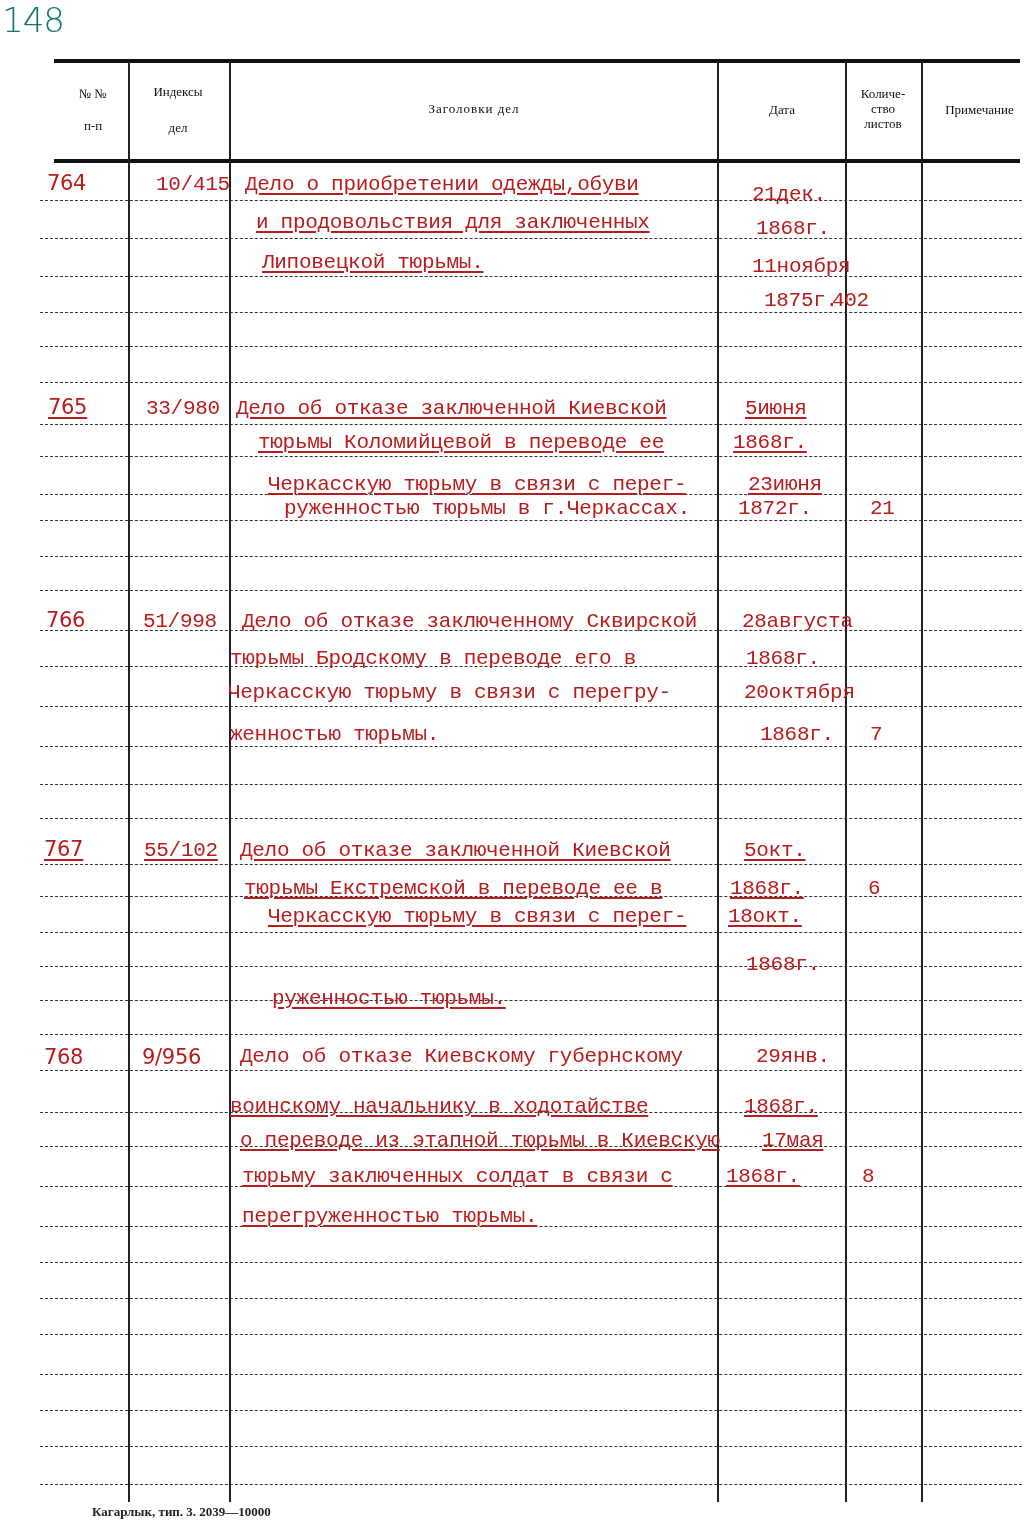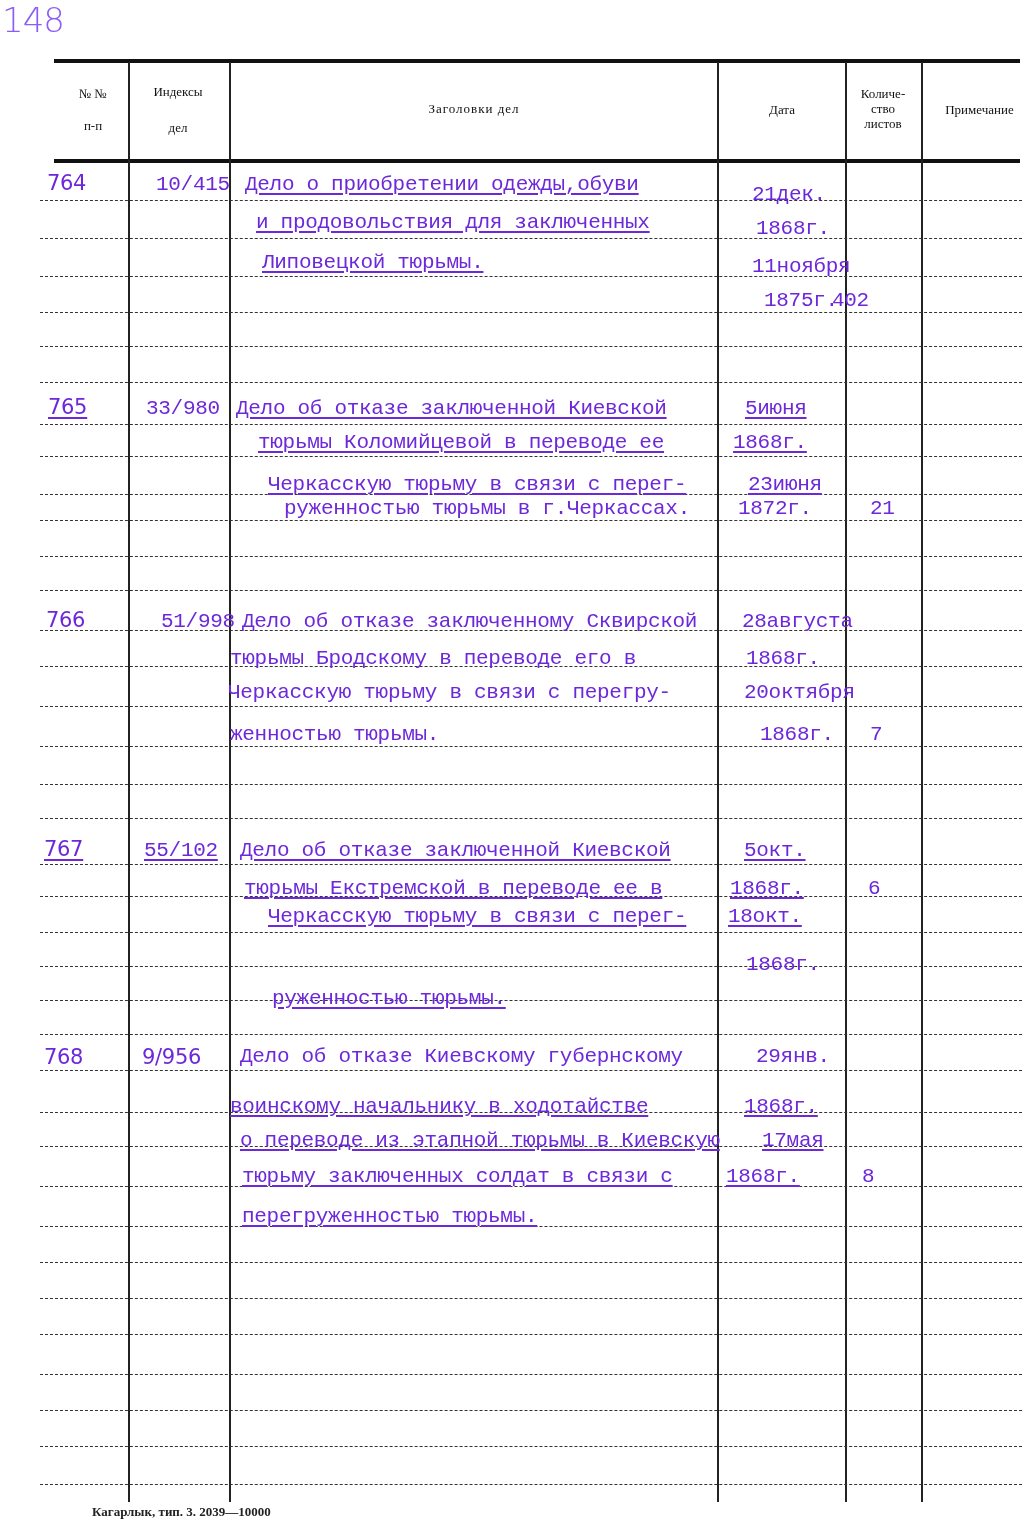--- a/index.html
+++ b/index.html
@@ -4,35 +4,35 @@
 <style>
   html, body { margin: 0; padding: 0; }
   body {
     width: 1024px; height: 1523px; position: relative; overflow: hidden;
     background: #ffffff; color: #111;
     font-family: "Liberation Mono", "DejaVu Sans Mono", monospace;
   }
   .page-number {
     position: absolute; left: 2px; top: 0px;
     font-family: "DejaVu Sans", sans-serif; font-size: 34px; font-weight: 300;
-    color: #8b5cf6; letter-spacing: -1px;
+    color: #0f766e; letter-spacing: -1px;
   }
   
   .rule-thick { position: absolute; left: 54px; width: 966px; height: 4px; background: #111; }
   .vline { position: absolute; width: 1.5px; background: #222; }
   .hdr {
     position: absolute; font-family: "Liberation Serif", serif; font-size: 13px;
     text-align: center; color: #111; line-height: 16px;
   }
   .hline {
     position: absolute; height: 0; border-top: 1.5px dashed #333;
   }
   .cell {
     position: absolute; font-size: 21px; line-height: 26px; white-space: nowrap;
-    color: #6d28d9; letter-spacing: -0.3px;
+    color: #b91c1c; letter-spacing: -0.3px;
   }
   .cell.num { font-family: "DejaVu Sans", sans-serif; font-size: 21px; }
   .cell.u { text-decoration: underline; text-decoration-thickness: 1.5px; text-underline-offset: 3px; }
   .footer {
     position: absolute; left: 92px; top: 1504px;
     font-family: "Liberation Serif", serif; font-size: 13px; font-weight: bold; color: #222;
   }
 </style>
 </head>
 <body>
@@ -124,21 +124,21 @@
   <div class="cell" style="left:284px; top:496px;">руженностью тюрьмы в г.Черкассах.</div>
   <div class="cell u" style="left:745px; top:396px;">5июня</div>
   <div class="cell u" style="left:733px; top:430px;">1868г.</div>
   <div class="cell u" style="left:748px; top:472px;">23июня</div>
   <div class="cell" style="left:738px; top:496px;">1872г.</div>
   <div class="cell" style="left:870px; top:496px;">21</div>
 </div>
 
 <div>
   <div class="cell num" style="left:46px; top:607px;">766</div>
-  <div class="cell" style="left:143px; top:609px;margin-left:18px;">51/998</div>
+  <div class="cell" style="left:143px; top:609px;">51/998</div>
   <div class="cell" style="left:229px; top:609px;margin-left:13px;">Дело об отказе заключенному Сквирской</div>
   <div class="cell" style="left:230px; top:646px;">тюрьмы Бродскому в переводе его в</div>
   <div class="cell" style="left:228px; top:680px;">Черкасскую тюрьму в связи с перегру-</div>
   <div class="cell" style="left:230px; top:722px;">женностью тюрьмы.</div>
   <div class="cell" style="left:742px; top:609px;">28августа</div>
   <div class="cell" style="left:746px; top:646px;">1868г.</div>
   <div class="cell" style="left:744px; top:680px;">20октября</div>
   <div class="cell" style="left:760px; top:722px;">1868г.</div>
   <div class="cell" style="left:870px; top:722px;">7</div>
 </div>

